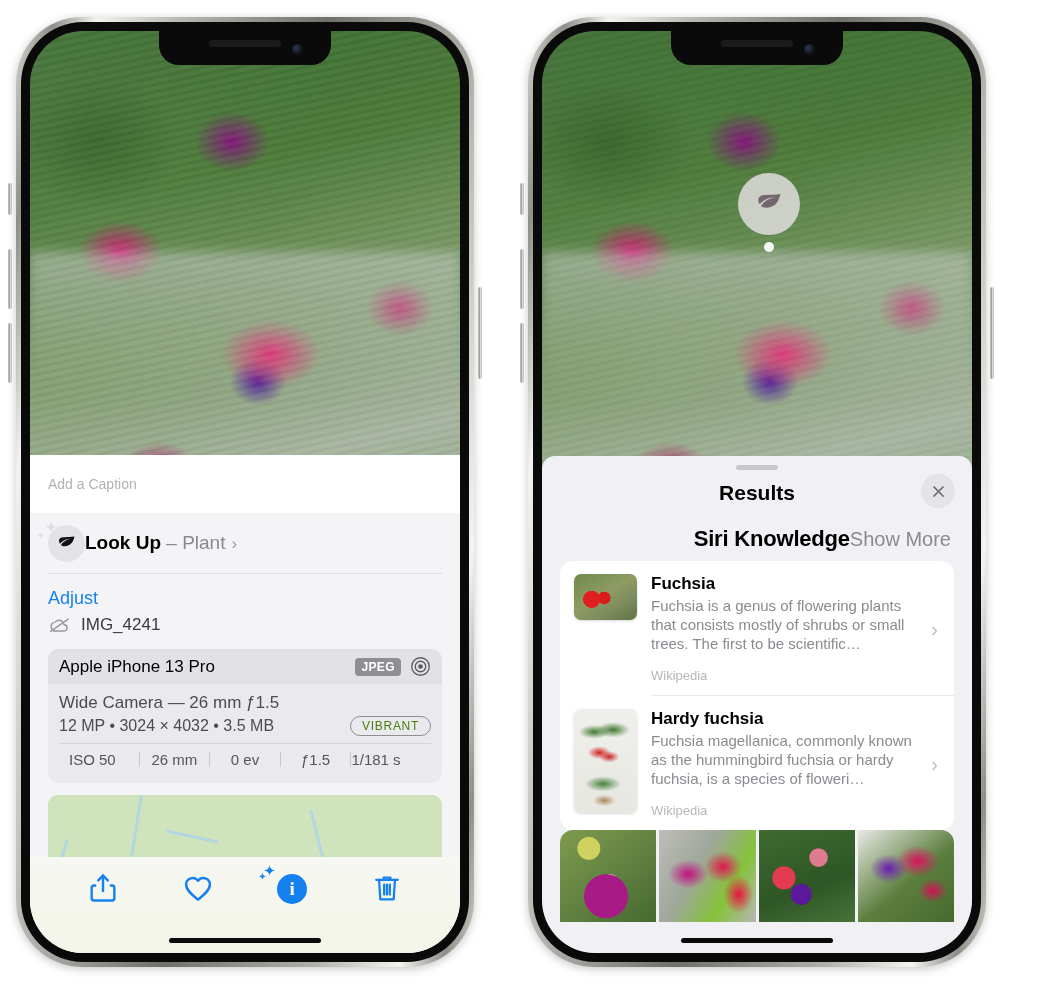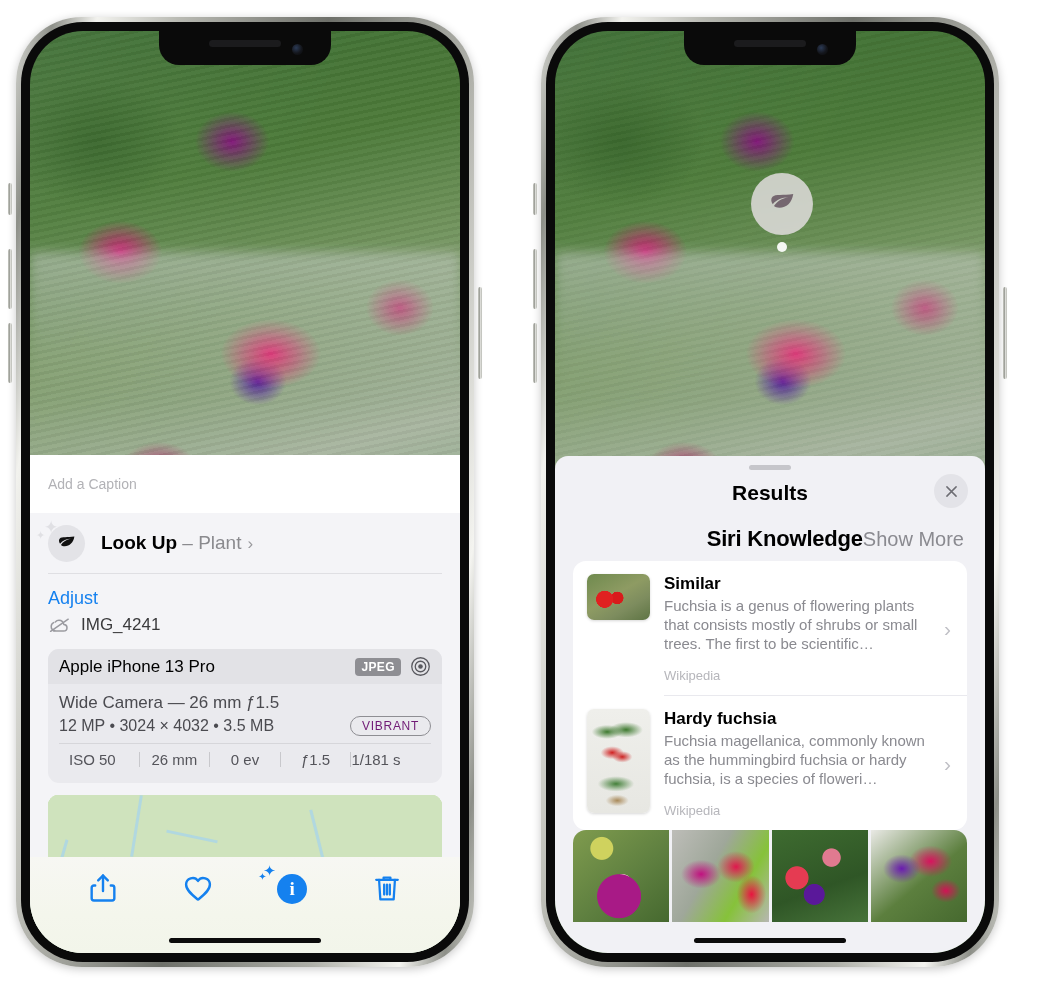--- a/index.html
+++ b/index.html
@@ -28,21 +28,21 @@
     padding: 9px;
   }
   .screen {
     position: relative;
     width: 100%; height: 100%;
     border-radius: 53px;
     overflow: hidden;
     background: #000;
   }
   #phone-left  { left: 16px;  top: 17px; }
-  #phone-right { left: 541px; top: 17px; }
+  #phone-right { left: 528px; top: 17px; }
 
   
   .notch {
     position: absolute; top: 0; left: 50%;
     transform: translateX(-50%);
     width: 172px; height: 34px;
     background: #0a0a0a;
     border-radius: 0 0 20px 20px;
     z-index: 40;
     display: flex; align-items: center; justify-content: center;
@@ -132,21 +132,21 @@
     position:relative;
     width:37px; height:37px; border-radius:50%;
     background:#e3e3e7;
     display:flex; align-items:center; justify-content:center;
     flex:none;
   }
   .leaf-badge svg{ width:21px; height:21px; }
   .sparkle{ position:absolute; color:#e0e0e4; }
   .sp1{ left:-4px; top:-8px; font-size:17px; }
   .sp2{ left:-12px; top:4px; font-size:11px; }
-  .lookup-text{ margin-left:16px; font-size:19px; color:#000; font-weight:700; }
+  .lookup-text{ font-size:19px; color:#000; font-weight:700; }
   .lookup-text .sub{ color:#8a8a8e; font-weight:400; }
   .chev-sm{ color:#9a9a9e; font-size:17px; margin-left:6px; font-weight:400;}
 
   .hr{ height:1px; background:#dfdfe3; margin:0 18px; }
 
   .date-block{ padding:14px 18px 0 18px; }
   .date-line{ display:flex; align-items:baseline; justify-content:space-between; }
   .date-txt{ font-size:18px; color:#000; font-weight:700; letter-spacing:-.1px;}
   .adjust{ color:#1581ef; font-size:18px; }
   .fname-line{ display:flex; align-items:center; gap:9px; margin-top:6px; }
@@ -170,21 +170,21 @@
     letter-spacing:.4px;
     border-radius:4px; padding:2px 6px; margin-right:9px;
   }
   .aperture-ico{ width:21px; height:21px; }
 
   .meta-body{ padding:9px 11px 7px 11px; }
   .meta-l1{ font-size:17px; color:#4b4b50; }
   .meta-l2row{ display:flex; align-items:center; justify-content:space-between; margin-top:3px;gap:28px;}
   .meta-l2{ font-size:16px; color:#4b4b50; }
   .vibrant-pill{
-    border:1px solid #8e8e93; color:#701a75;
+    border:1px solid #8e8e93; color:#4d7c0f;
     font-size:12px; letter-spacing:.7px; font-weight:400;
     border-radius:11px; padding:2px 11px;
   }
   .meta-div{ height:1px; background:#d6d6da; margin:7px 0 0 0;}
   .exif-row{
     display:flex; align-items:center; justify-content:space-between;
     padding:7px 4px 8px 4px;
   }
   .exif-item{ font-size:15px; color:#54545a; flex:1; text-align:center; }
   .exif-item:first-child{ text-align:left; padding-left:6px;}
@@ -546,21 +546,21 @@
             <span class="sec-title">Siri Knowledge</span>
             <span class="show-more">Show More</span>
           </div>
 
           <div class="know-card">
             <div class="know-item">
               <div class="thumb-w">
                   <div class="thumb-a"></div>
                 </div>
               <div class="know-txt">
-                <div class="know-title">Similar</div>
+                <div class="know-title">Fuchsia</div>
                 <div class="know-desc">Fuchsia is a genus of flowering plants that consists mostly of shrubs or small trees. The first to be scientific…</div>
                 <div class="know-src">Wikipedia</div>
               </div>
               <span class="know-chev">›</span>
             </div>
 
             <div class="know-div"></div>
 
             <div class="know-item">
               <div class="thumb-w">

